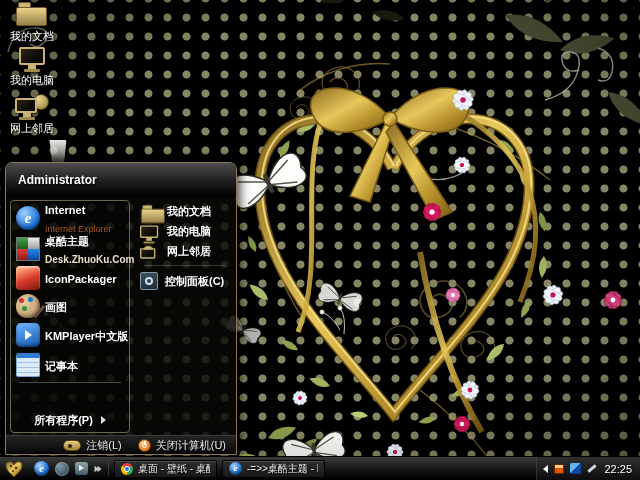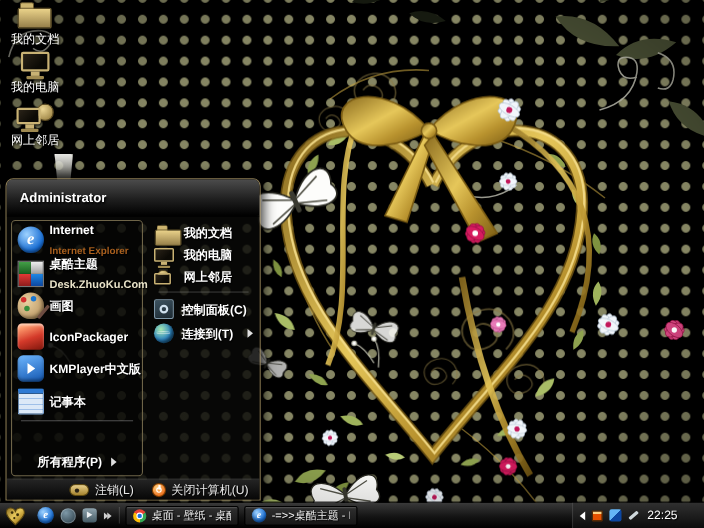--- a/index.html
+++ b/index.html
@@ -45,21 +45,21 @@
   .sm-header{height:34px;background:linear-gradient(180deg,#4c4c4c,#1f1f1f 55%,#000);
     display:flex;align-items:center;padding-left:12px;border-bottom:1px solid #000;}
   .sm-user{color:#fff;font-size:12px;font-weight:bold;text-shadow:1px 1px 2px #000;}
   .sm-body{position:relative;display:flex;height:238px;background:rgba(10,10,8,.55);}
   .sm-left{width:120px;margin:3px 0 2px 4px;border:1px solid #6e6448;border-radius:4px;
     background:rgba(0,0,0,.28);display:flex;flex-direction:column;padding:1px 2px;}
   .sm-item{display:flex;align-items:center;gap:5px;padding:2px 3px;border-radius:2px;}
   .sm-item .txt{min-width:0;}
   .t1{color:#fff;font-size:11px;font-weight:bold;line-height:1.15;white-space:nowrap;
     text-shadow:1px 1px 1px #000;}
-  .t2{color:#a85f1e;font-size:9px;line-height:1.1;white-space:nowrap;text-shadow:1px 1px 1px #000;font-weight:bold;}
+  .t2{color:#a85f1e;font-size:9px;line-height:1.1;white-space:nowrap;text-shadow:1px 1px 1px #000;}
   .t2.light{color:#e8e2c8;font-weight:bold;font-size:10px;}
   .sm-sep{height:1px;background:rgba(255,255,255,.28);margin:2px 6px 0;}
   .all-programs{margin-top:auto;display:flex;align-items:center;justify-content:center;gap:8px;
     height:22px;color:#fff;font-size:11px;font-weight:bold;text-shadow:1px 1px 1px #000;}
   .sm-right{flex:1;padding:4px 2px 0 6px;display:flex;flex-direction:column;}
   .sm-ritem{display:flex;align-items:center;gap:7px;padding:2px 4px;color:#fff;
     font-size:11px;font-weight:bold;text-shadow:1px 1px 1px #000;border-radius:2px;}
   .sm-ritem .grow{flex:1;}
   .sm-rsep{height:1px;background:rgba(255,255,255,.2);margin:4px 8px;}
   .sm-footer{height:20px;background:linear-gradient(180deg,#242424,#050505);
@@ -147,21 +147,21 @@
     padding:0 6px;background:linear-gradient(#2f2f2f,#171717);border:1px solid #000;
     border-radius:2px;box-shadow:inset 0 1px 0 rgba(255,255,255,.15);}
   .task-btn .tlabel{color:#eee;font-size:10px;white-space:nowrap;overflow:hidden;
     text-overflow:clip;text-shadow:1px 1px 1px #000;}
   .chrome12{width:12px;height:12px;border-radius:50%;flex:none;
     background:conic-gradient(from -60deg,#ea4335 0 33%,#34a853 0 66%,#fbbc05 0 100%);position:relative;}
   .chrome12 i{position:absolute;left:3px;top:3px;width:6px;height:6px;border-radius:50%;
     background:#1a73e8;border:1.5px solid #fff;box-sizing:border-box;}
   .ie12{width:13px;height:13px;flex:none;}
   .ie12 span{font-size:9px;}
-  .tray{margin-left:auto;display:flex;align-items:center;gap:6px;padding:0 24px 0 6px;height:100%;
+  .tray{margin-left:auto;display:flex;align-items:center;gap:6px;padding:0 8px 0 6px;height:100%;
     background:linear-gradient(180deg,#303030,#0c0c0c);border-left:1px solid rgba(255,255,255,.12);}
   .tray-orange{width:10px;height:10px;border:1px solid #5d2b00;border-radius:1px;
     background:linear-gradient(180deg,#ffd180 32%,#e65100 32%);}
   .tray-blue{width:11px;height:11px;border-radius:2px;
     background:linear-gradient(135deg,#64b5f6 0 50%,#0d47a1 50%);}
   .tray-pen{width:11px;height:11px;position:relative;}
   .tray-pen i{position:absolute;left:0;top:4px;width:10px;height:3px;background:#cfd8dc;
     transform:rotate(-40deg);border-radius:1px;}
   .clock{color:#fff;font-size:11px;text-shadow:1px 1px 1px #000;}
 </style>
@@ -348,32 +348,32 @@
             </span>
           <span class="txt"><span class="t1">Internet</span><br>
           <span class="t2">Internet Explorer</span></span>
         </div>
         <div class="sm-item" style="height:30px">
           <span class="ic ic24 zk"></span>
           <span class="txt"><span class="t1">桌酷主题</span><br>
           <span class="t2 light">Desk.ZhuoKu.Com</span></span>
         </div>
         <div class="sm-item" style="height:28px">
+          <span class="ic ic24 ip"></span>
+          <span class="txt"><span class="t1">IconPackager</span></span>
+        </div>
+        <div class="sm-item" style="height:28px">
           <span class="ic ic24 paint">
               <i class="c1"></i>
               <i class="c2"></i>
               <i class="c3"></i>
               <i class="brush"></i>
             </span>
           <span class="txt"><span class="t1">画图</span></span>
         </div>
-        <div class="sm-item" style="height:28px">
-          <span class="ic ic24 ip"></span>
-          <span class="txt"><span class="t1">IconPackager</span></span>
-        </div>
         <div class="sm-item" style="height:30px">
           <span class="ic ic24 km">
               <span class="tri-r"></span>
             </span>
           <span class="txt"><span class="t1">KMPlayer中文版</span></span>
         </div>
         <div class="sm-item" style="height:30px">
           <span class="ic ic24 np"></span>
           <span class="txt"><span class="t1">记事本</span></span>
         </div>
@@ -406,27 +406,20 @@
               <i class="scr"></i>
             </span>
           <span>网上邻居</span>
         </div>
         <div class="sm-rsep"></div>
         <div class="sm-ritem">
           <span class="ic ic18 cpl">
               <i></i>
             </span>
           <span>控制面板(C)</span>
-        </div>
-        <div class="sm-ritem">
-          <span class="ic ic18 glb">
-              <i></i>
-            </span>
-          <span class="grow">连接到(T)</span>
-          <span class="tri-r"></span>
         </div>
       </div>
     </div>
     <div class="sm-footer">
       <div class="sm-fbtn">
         <span class="key">
             <i></i>
           </span>
         <span>注销(L)</span>
       </div>

